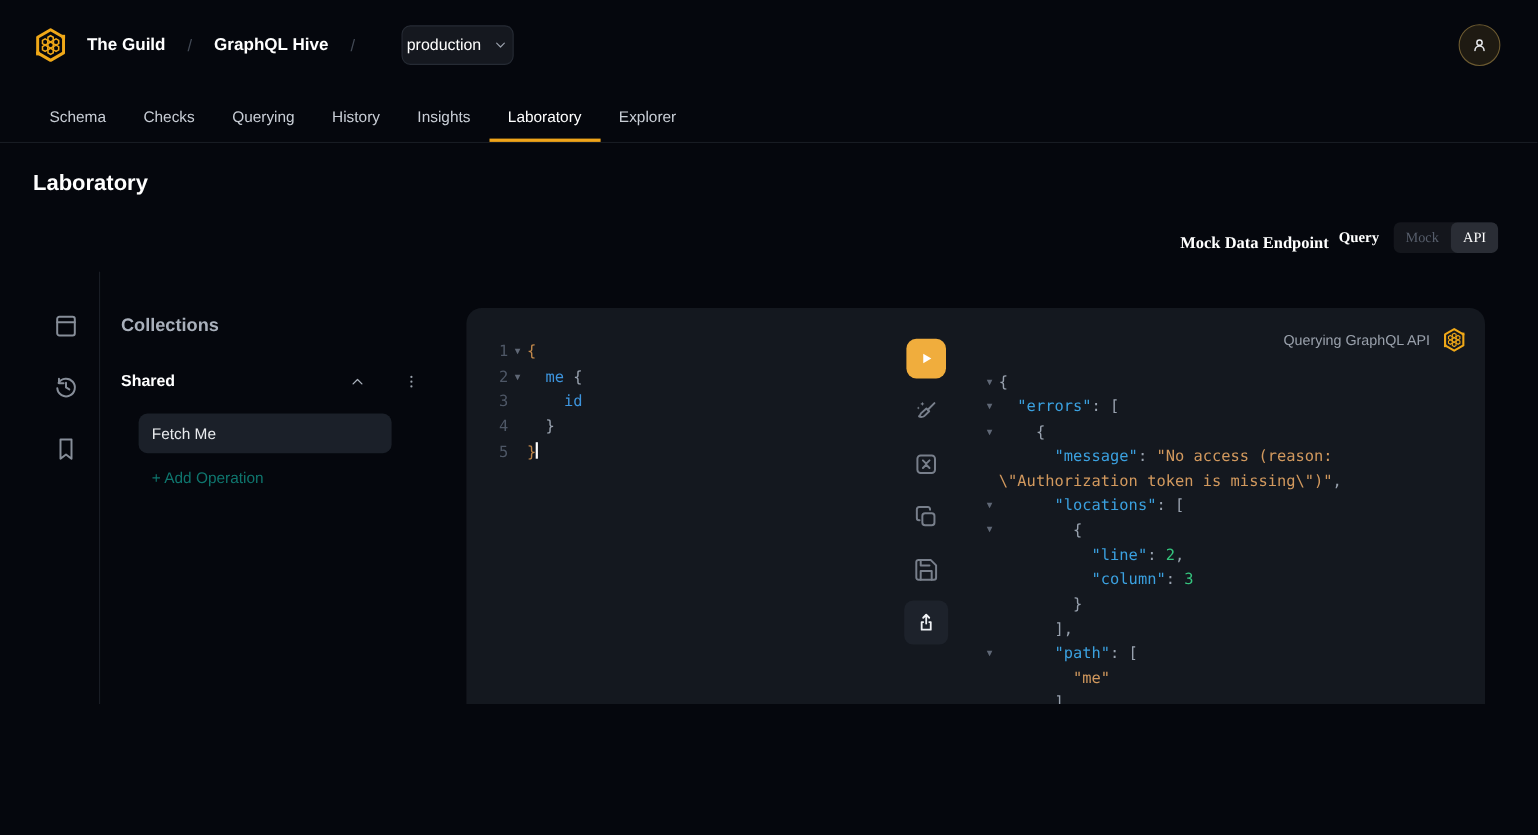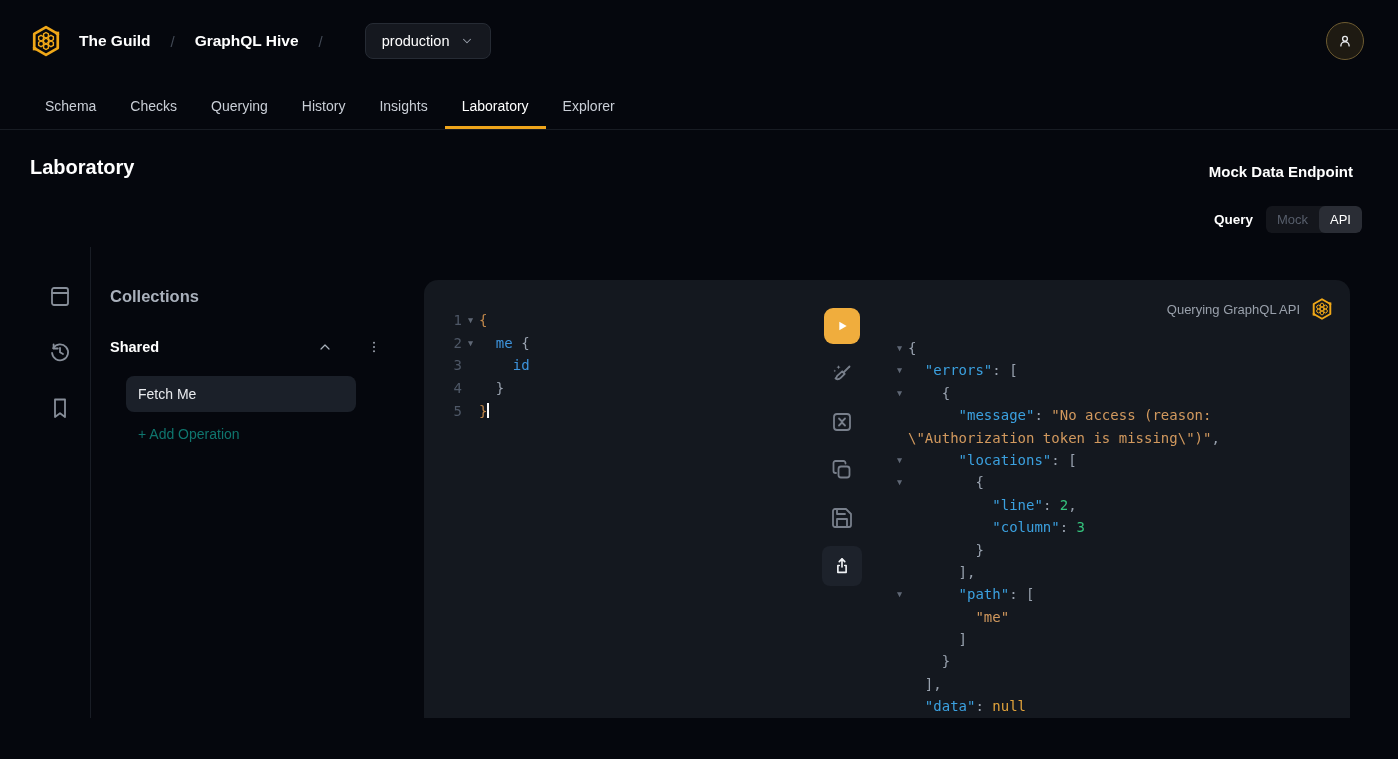--- a/index.html
+++ b/index.html
@@ -1,33 +1,33 @@
 <!DOCTYPE html>
 <html><head>
 <meta charset="utf-8">
 <style>
   * { margin:0; padding:0; box-sizing:border-box; }
   html,body { background:#05070d; }
   .app {
-    position:relative; width:1398px; height:718px; overflow:hidden;
+    position:relative; width:1398px; height:640px; overflow:hidden;
     background:#05070d; color:#f0f2f5;
     font-family:"Liberation Sans", sans-serif;
   }
   svg { display:block; }
   .icon { stroke:currentColor; fill:none; stroke-width:1.8; stroke-linecap:round; stroke-linejoin:round; }
 
   
   .topbar { height:82px; display:flex; align-items:center; padding:0 34px 0 29px; }
   .logo { width:34px; height:34px; margin-right:16px; }
   .org, .project { font-size:15.5px; font-weight:600; color:#fff; }
   .crumb-sep { color:#424955; font-size:15px; margin:0 20px; }
   .target-btn {
     display:flex; align-items:center; gap:11px; margin-left:22px;
     background:#15181f; border:1px solid #262b34; border-radius:8px;
-    padding:9px 16px; color:#fff; font-size:14.5px; cursor:pointer;
+    padding:9px 4px; color:#fff; font-size:14.5px; cursor:pointer;
   }
   .target-btn .chev { color:#9aa1ac; }
   .topbar-spacer { flex:1; }
   .avatar-btn {
     width:38px; height:38px; border-radius:50%;
     background:#1e1a12; border:1px solid #6d5b31;
     display:flex; align-items:center; justify-content:center; color:#e8eaed; cursor:pointer;
   }
 
   
@@ -40,21 +40,21 @@
   .cdn-link {
     margin-left:auto; margin-right:6px; display:flex; align-items:center; gap:9px;
     color:#f3b33e; font-size:14px; cursor:pointer;
   }
 
   
   .page-head { position:relative; height:165px; padding:26px 0 0 30px; }
   .page-title { font-size:20px; font-weight:700; color:#fff; }
   .page-desc { margin-top:10px; font-size:15px; color:#a8aeb9; }
   .learn-more { margin-top:16px; display:flex; align-items:center; gap:9px; color:#7f858f; font-size:14.5px; cursor:pointer; }
-  .endpoint-box { position:absolute; top:33px; right:36px; display:flex; flex-direction:column; align-items:flex-end; }
+  .endpoint-box { position:absolute; top:46px; right:36px; display:flex; flex-direction:row; align-items:flex-end;font-family:Liberation Serif, serif; }
   .endpoint-title { font-size:15px; font-weight:700; color:#fff; margin-right:9px; }
   .endpoint-controls { margin-top:26px; display:flex; align-items:center; gap:13px; }
   .query-label { font-size:13.5px; font-weight:700; color:#fff; }
   .toggle { display:flex; background:#14161c; border-radius:6px; overflow:hidden; }
   .toggle .seg { padding:6px 11px; font-size:13px; cursor:pointer; }
   .seg-mock { color:#575e6b; }
   .seg-api { background:#2a2d35; color:#fff; border-radius:6px; }
 
   
   .lab-body { position:absolute; top:247px; left:0; right:0; bottom:0; }

